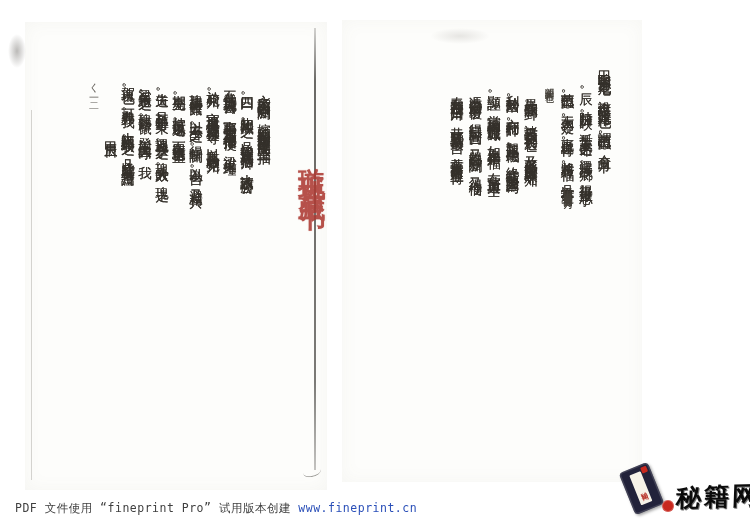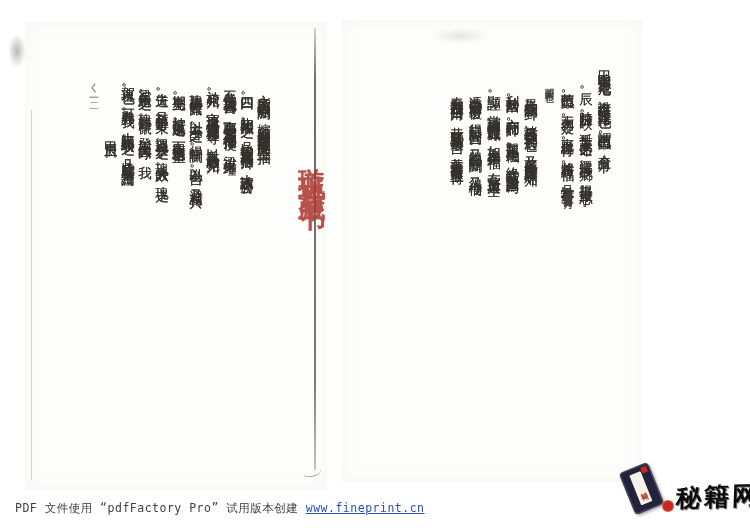--- a/index.html
+++ b/index.html
@@ -58,21 +58,21 @@
     color:#ad3a33;opacity:.88;
     text-shadow:0 0 1px rgba(173,58,51,.55);
     font-weight:bold;
   }
 
   #watermark{
     position:absolute;left:15px;top:501px;height:16px;
     font-family:"DejaVu Sans Mono","Liberation Mono",monospace;
     font-size:11.5px;color:#3f3f3f;letter-spacing:.5px;white-space:nowrap;
   }
-  #watermark a{color:#2a4fb8;text-decoration:underline;cursor:pointer;}
+  #watermark a{color:#2a4fb8;cursor:pointer;}
 
   #logo{position:absolute;left:612px;top:458px;width:135px;height:70px;cursor:pointer;}
   #logo-book{
     position:absolute;left:14px;top:8px;width:31px;height:45px;
     background:#22223a;border-radius:4px;
     transform:rotate(-22deg);
     box-shadow:1px 2px 3px rgba(0,0,0,.35), inset 0 0 0 1.5px rgba(255,255,255,.14);
   }
   #logo-book-label{
     position:absolute;left:9px;top:6px;width:12px;height:32px;
@@ -134,21 +134,21 @@
   <div class="col" style="padding-top:8px">瑰趨侍賓館。以六壬占之。得斬關。以為吉。乃選精兵</div>
   <div class="col" style="padding-top:8px">期先至。持賓以遶塲。而夜疾馳百里。</div>
   <div class="col" style="padding-top:6px">失道。旦至鉅野東。遇瑰兵擊之。瑰兵大敗。瑰走</div>
   <div class="col" style="padding-top:2px">梁兵急追之。瑰頹路竄。登樹上大呼曰。我</div>
   <div class="col">賀瑰也。可弗殺我。太祖馳騎取之。凡此皆足資考證焉</div>
   <div class="col" style="padding-top:55px">甲辰日二</div>
   <div class="tickscol">く一二</div>
 </div>
 
 <div id="watermark">
-  <span>PDF 文件使用 “pdfFactory Pro” 试用版本创建 </span><a>www.fineprint.cn</a>
+  <span>PDF 文件使用 “fineprint Pro” 试用版本创建 </span><a>www.fineprint.cn</a>
 </div>
 
 <div id="logo">
   <div id="logo-book">
     <div id="logo-book-label">秘籍网</div>
     <div id="logo-book-corner"></div>
   </div>
   <div id="logo-seal-dot"></div>
   <div id="logo-name">秘籍网</div>
 </div>

